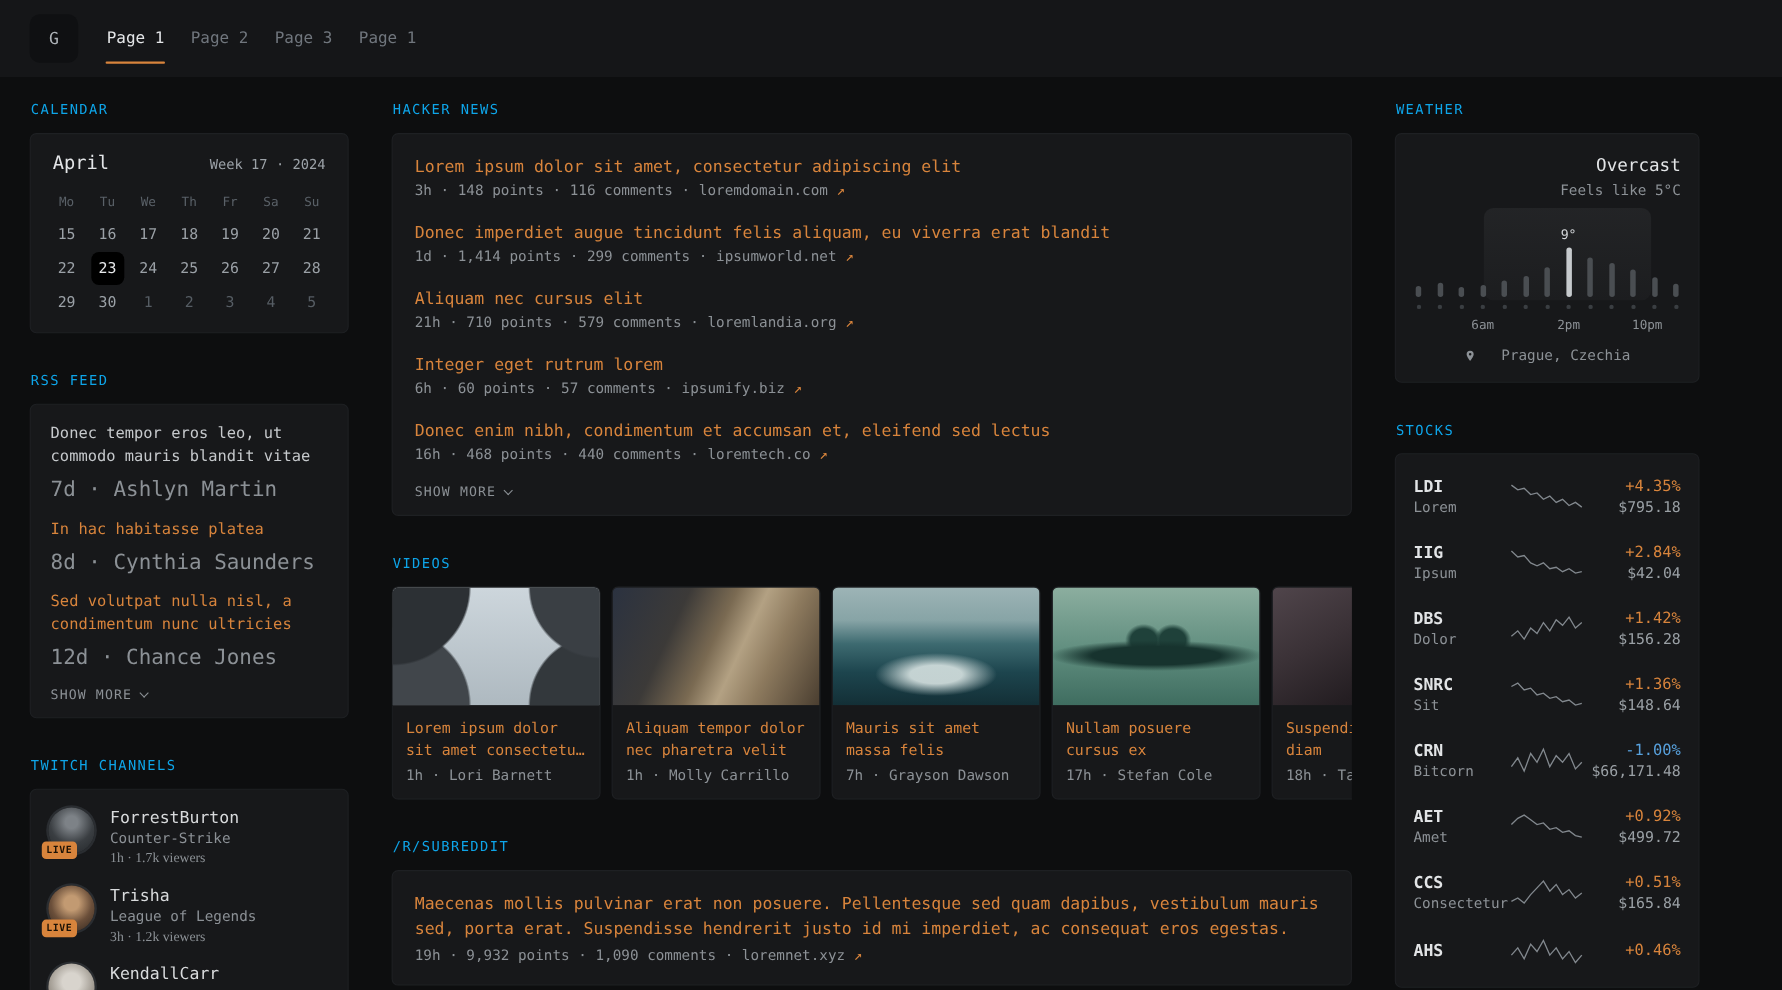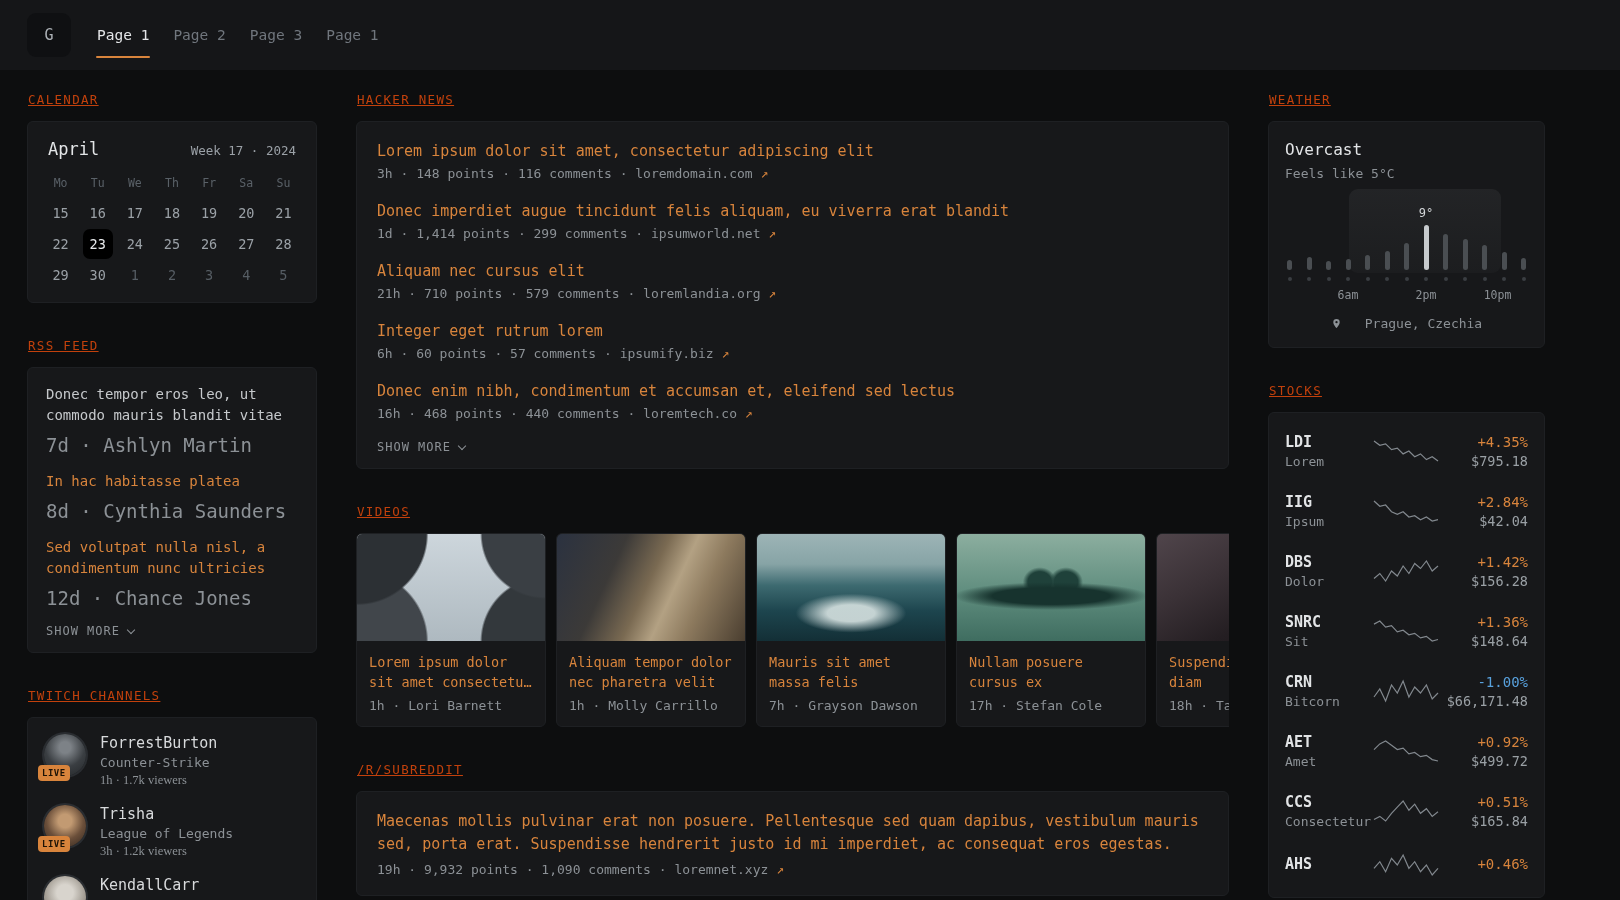--- a/index.html
+++ b/index.html
@@ -20,21 +20,21 @@
        position:relative;cursor:pointer;}
   .tab.active{color:#e4e6e8;}
   .tab.active::after{content:"";position:absolute;left:11px;right:11px;bottom:12px;height:2px;
        background:var(--accent);border-radius:1px;}
   
   .columns{display:flex;gap:39px;padding:22px 0 0 27px;}
   .col-left{width:290px;flex:none;}
   .col-mid{width:873px;flex:none;}
   .col-right{width:277px;flex:none;}
   section{margin-bottom:35px;}
-  .sec-title{font-size:12.5px;font-weight:400;letter-spacing:1.3px;color:#c2410c;margin:0 0 14px 1px;text-decoration:underline;}
+  .sec-title{font-size:12.5px;font-weight:400;letter-spacing:1.3px;color:#0ea5e9;margin:0 0 14px 1px;}
   .card{background:var(--card);border:1px solid var(--border);border-radius:6px;}
   
   .cal-card{padding:14px 14px 12px;}
   .cal-head{display:flex;justify-content:space-between;align-items:baseline;padding:3px 6px 10px;}
   .cal-month{font-size:17px;color:#e3e5e7;}
   .cal-meta{font-size:12.5px;color:#9ba1a7;}
   .cal-grid{display:grid;grid-template-columns:repeat(7,1fr);row-gap:1px;text-align:center;}
   .cal-h{font-size:11.5px;color:#5a6168;padding:7px 0;}
   .cal-d{font-size:13.5px;color:#9ba1a7;padding:7px 0;width:30px;margin:0 auto;border-radius:7px;}
   .cal-d.muted{color:#565d64;}
@@ -89,21 +89,21 @@
      linear-gradient(180deg,#8cae9f 0%,#5f8d7e 55%,#3f6d60 100%);}
   .thumb-5{background:linear-gradient(150deg,#50454b 0%,#3a3136 35%,#241e22 65%,#151114 100%);}
   .vtitle{font-size:13.5px;line-height:20px;color:var(--accent);padding:11px 12px 0;height:51px;
        display:-webkit-box;-webkit-line-clamp:2;-webkit-box-orient:vertical;overflow:hidden;}
   .vmeta{font-size:13px;color:var(--muted);padding:6px 12px 13px;}
   
   .sub-card{padding:18px 20px;}
   .sub-title{font-size:15px;line-height:23px;color:var(--accent);cursor:pointer;}
   .sub-meta{font-size:13px;color:var(--muted);margin-top:6px;}
   
-  .weather-card{padding:18px 16px 16px;text-align:left;}
+  .weather-card{padding:18px 16px 16px;text-align:right;}
   .w-cond{font-size:16px;color:#e3e5e7;}
   .w-feels{font-size:13px;color:var(--muted);margin-top:7px;}
   .wchart{position:relative;width:240px;margin:22px auto 0;height:78px;display:flex;
        align-items:flex-end;justify-content:space-between;}
   .wglow{position:absolute;left:62px;right:26px;top:-14px;bottom:8px;border-radius:9px;
        background:linear-gradient(180deg,rgba(235,240,245,.055),rgba(235,240,245,.025));}
   .wcol{position:relative;display:flex;flex-direction:column;align-items:center;width:6px;}
   .wbar{width:5px;border-radius:3px;background:#4a4e52;}
   .wbar.hi{background:#c6cacd;}
   .wdot{width:4px;height:4px;border-radius:50%;background:#3a3e42;margin-top:7px;}

